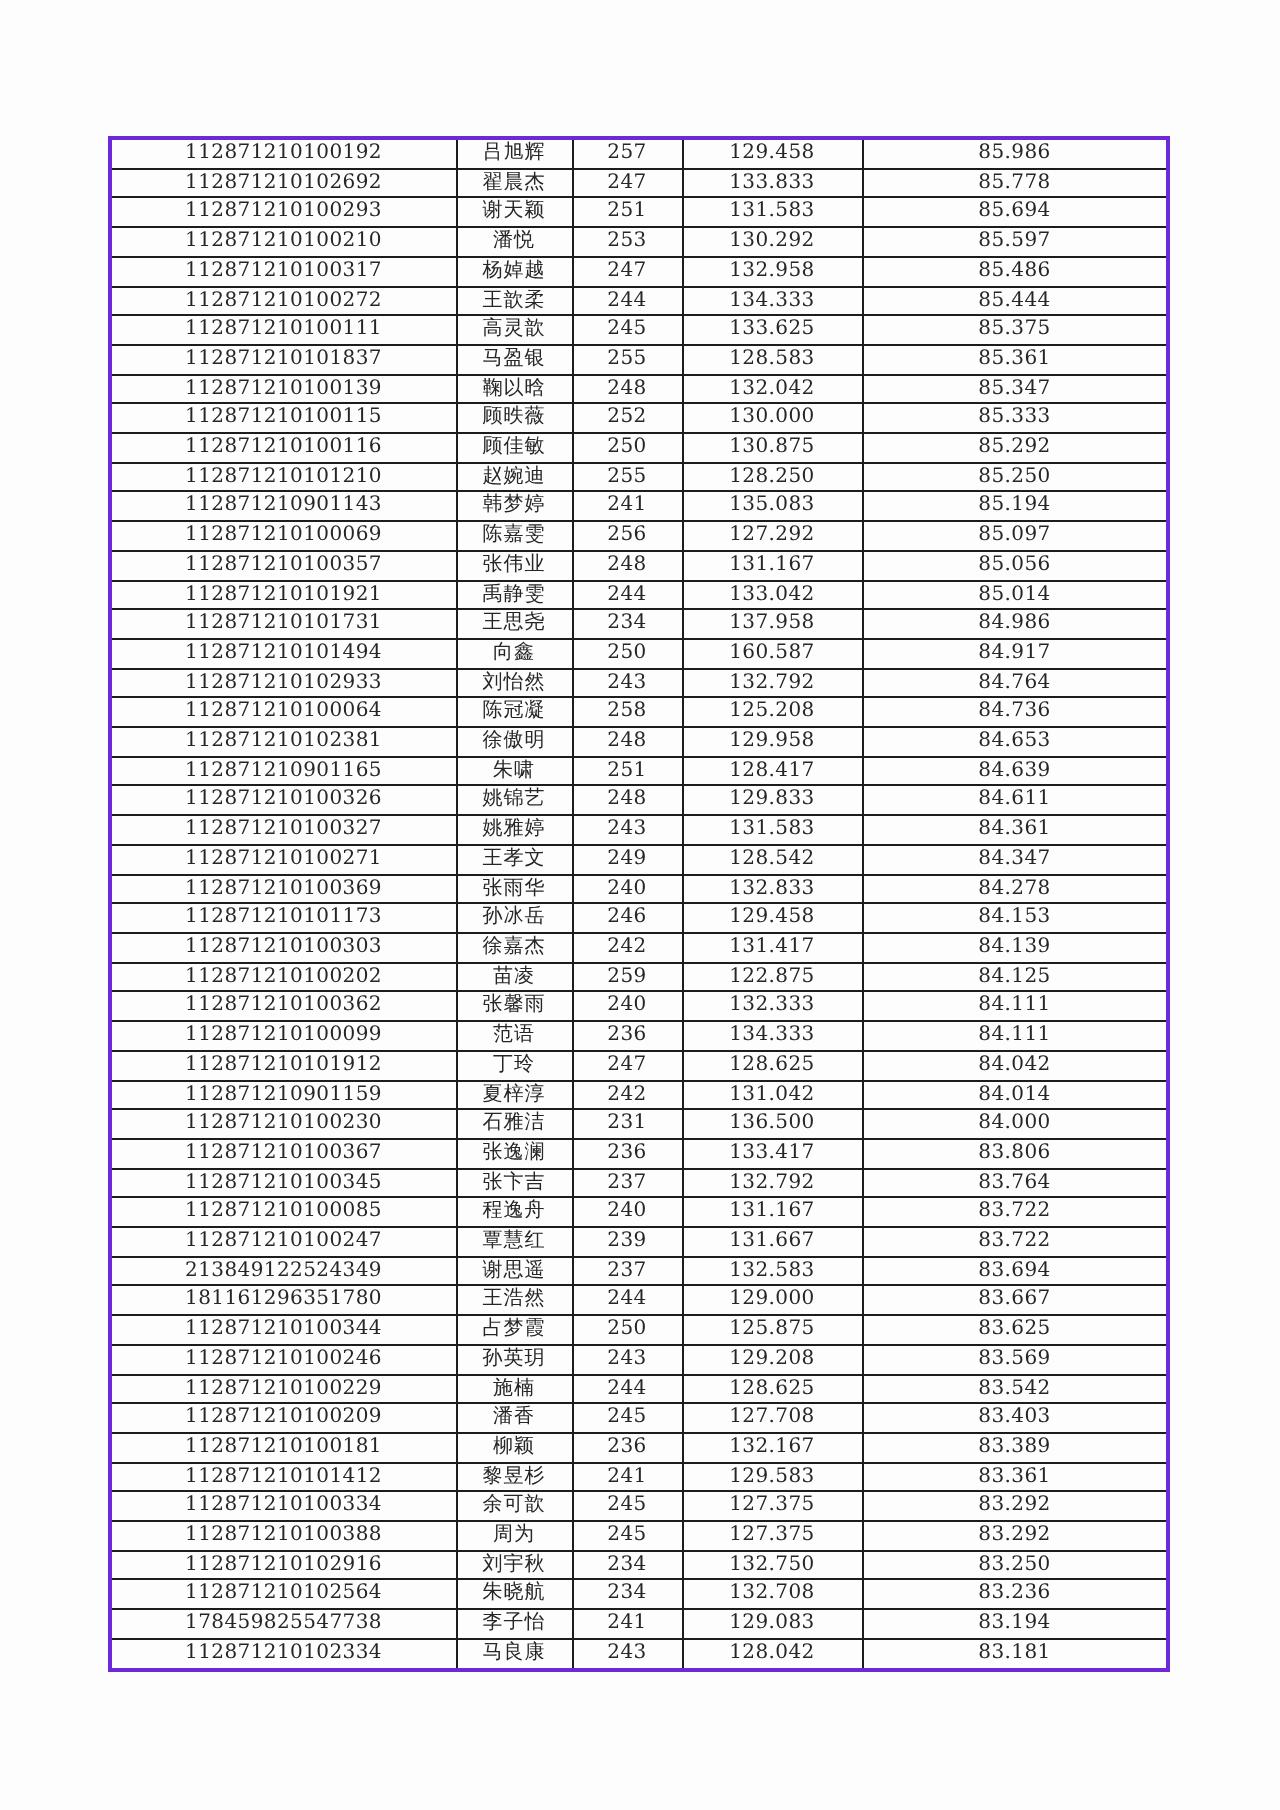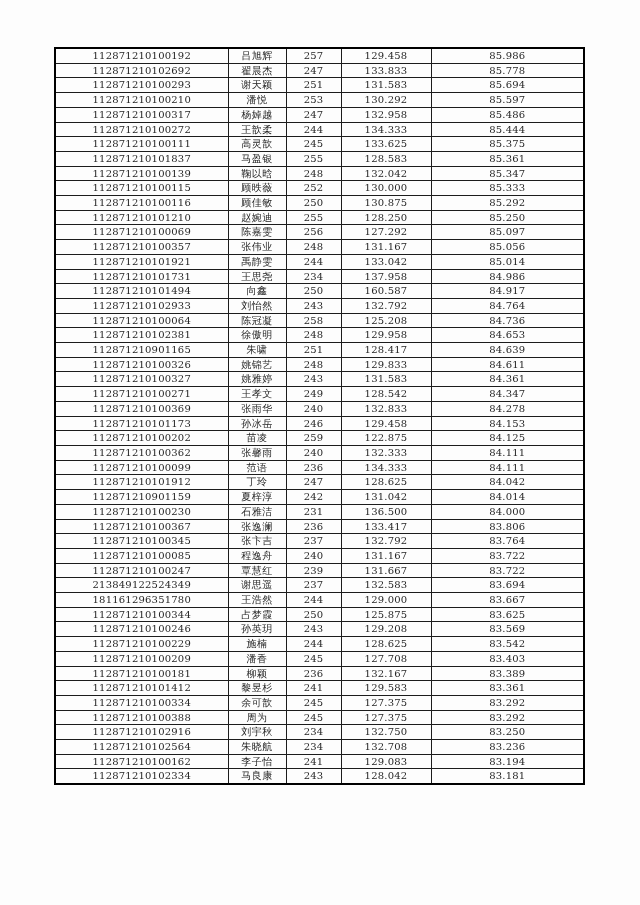--- a/index.html
+++ b/index.html
@@ -10,25 +10,25 @@
   .page {
     position: relative;
     width: 640px;
     height: 905px;
     background: #fdfdfd;
     overflow: hidden;
   }
   table.score-table {
     position: absolute;
     left: 54px;
-    top: 47px;
+    top: 68px;
     width: 529px;
     border-collapse: collapse;
     table-layout: fixed;
-    border: 2px solid #000000;
+    border: 2px solid #6d28d9;
   }
   table.score-table td {
     border: 1px solid #1c1c1c;
     height: 13.7px;
     padding: 0;
     text-align: center;
     vertical-align: middle;
     font-family: "DejaVu Serif", "Liberation Serif", serif;
     font-size: 10px;
     line-height: 13.7px;
@@ -137,20 +137,27 @@
           <td class="cell-total">85.292</td>
         </tr>
         <tr>
           <td class="cell-id">112871210101210</td>
           <td class="cell-name">赵婉迪</td>
           <td class="cell-score-a">255</td>
           <td class="cell-score-b">128.250</td>
           <td class="cell-total">85.250</td>
         </tr>
         <tr>
+          <td class="cell-id">112871210901143</td>
+          <td class="cell-name">韩梦婷</td>
+          <td class="cell-score-a">241</td>
+          <td class="cell-score-b">135.083</td>
+          <td class="cell-total">85.194</td>
+        </tr>
+        <tr>
           <td class="cell-id">112871210100069</td>
           <td class="cell-name">陈嘉雯</td>
           <td class="cell-score-a">256</td>
           <td class="cell-score-b">127.292</td>
           <td class="cell-total">85.097</td>
         </tr>
         <tr>
           <td class="cell-id">112871210100357</td>
           <td class="cell-name">张伟业</td>
           <td class="cell-score-a">248</td>
@@ -235,20 +242,27 @@
           <td class="cell-total">84.278</td>
         </tr>
         <tr>
           <td class="cell-id">112871210101173</td>
           <td class="cell-name">孙冰岳</td>
           <td class="cell-score-a">246</td>
           <td class="cell-score-b">129.458</td>
           <td class="cell-total">84.153</td>
         </tr>
         <tr>
+          <td class="cell-id">112871210100303</td>
+          <td class="cell-name">徐嘉杰</td>
+          <td class="cell-score-a">242</td>
+          <td class="cell-score-b">131.417</td>
+          <td class="cell-total">84.139</td>
+        </tr>
+        <tr>
           <td class="cell-id">112871210100202</td>
           <td class="cell-name">苗凌</td>
           <td class="cell-score-a">259</td>
           <td class="cell-score-b">122.875</td>
           <td class="cell-total">84.125</td>
         </tr>
         <tr>
           <td class="cell-id">112871210100362</td>
           <td class="cell-name">张馨雨</td>
           <td class="cell-score-a">240</td>
@@ -389,21 +403,21 @@
           <td class="cell-total">83.250</td>
         </tr>
         <tr>
           <td class="cell-id">112871210102564</td>
           <td class="cell-name">朱晓航</td>
           <td class="cell-score-a">234</td>
           <td class="cell-score-b">132.708</td>
           <td class="cell-total">83.236</td>
         </tr>
         <tr>
-          <td class="cell-id">112871210100162</td>
+          <td class="cell-id">178459825547738</td>
           <td class="cell-name">李子怡</td>
           <td class="cell-score-a">241</td>
           <td class="cell-score-b">129.083</td>
           <td class="cell-total">83.194</td>
         </tr>
         <tr>
           <td class="cell-id">112871210102334</td>
           <td class="cell-name">马良康</td>
           <td class="cell-score-a">243</td>
           <td class="cell-score-b">128.042</td>

